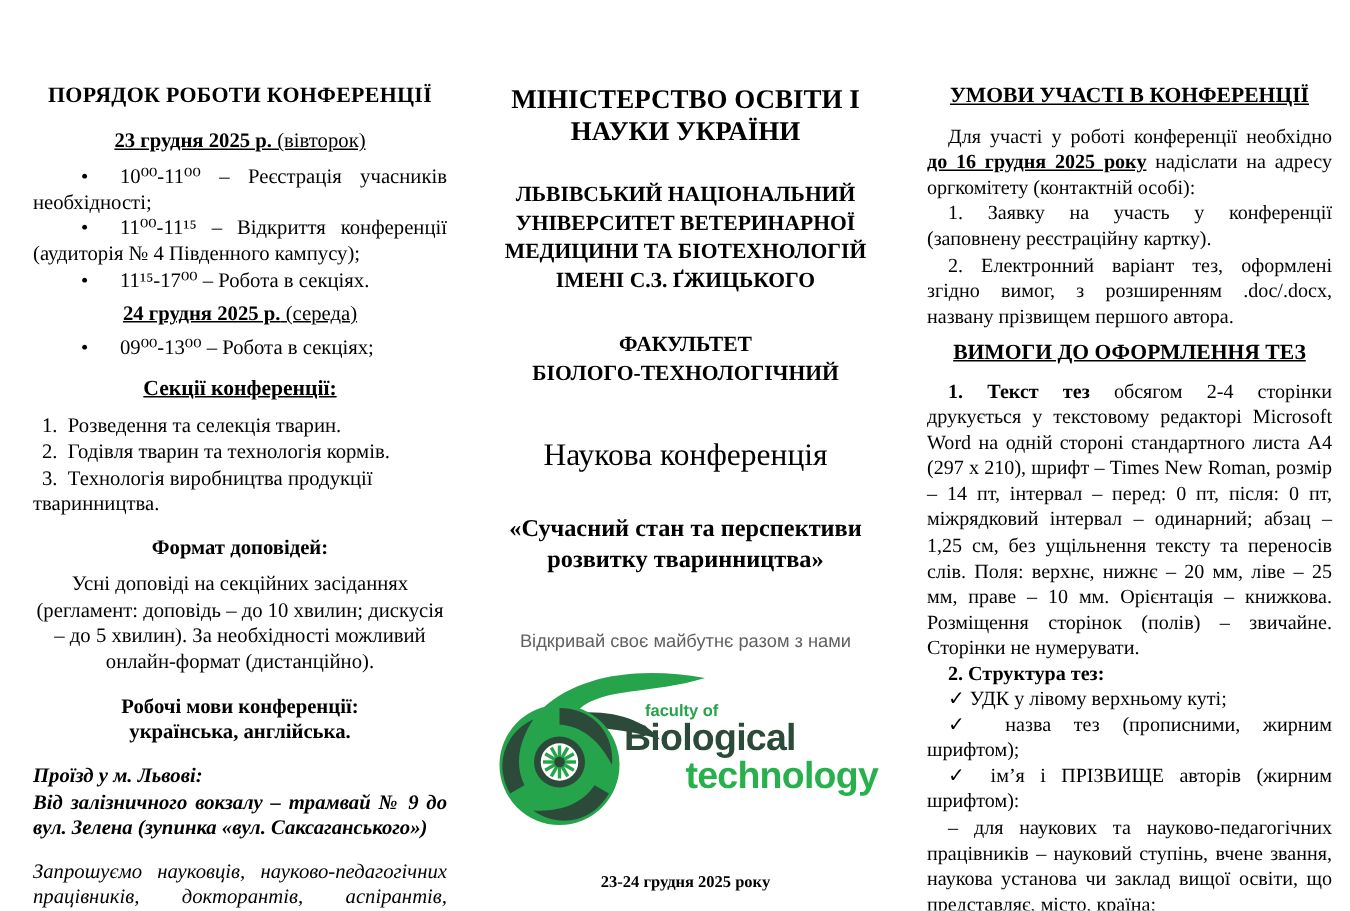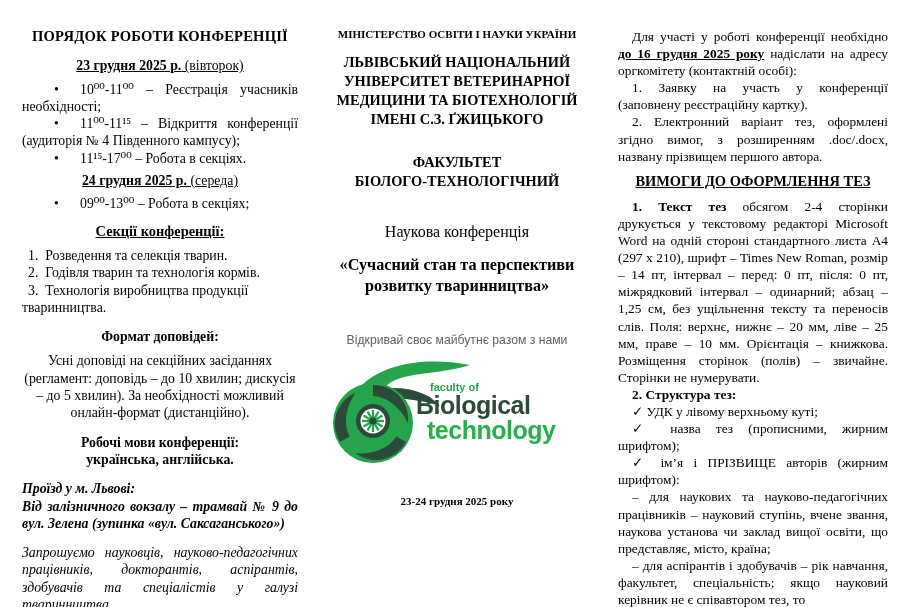--- a/index.html
+++ b/index.html
@@ -2,55 +2,55 @@
 <html><head>
 <meta charset="utf-8">
 <style>
   * { margin:0; padding:0; box-sizing:border-box; }
   html,body { background:#ffffff; }
   body {
     width:900px; height:607px; overflow:hidden;
     font-family:"Liberation Serif","DejaVu Serif",serif;
     color:#000;
   }
-  .page { display:flex; width:900px; height:607px; padding-top:28px; }
+  .page { display:flex; width:900px; height:607px; padding-top:56px; }
 
   
   .col1 { width:276px; margin-left:22px; font-size:13.8px; line-height:17.3px; }
   .c1-title { font-weight:bold; text-align:center; font-size:14.6px; letter-spacing:.2px; margin-bottom:12px; }
   .date-head { text-align:center; margin:5px 0 6px; }
   .date-head .d { font-weight:bold; text-decoration:underline; }
   .date-head .w { text-decoration:underline; }
   ul.schedule { list-style:none; text-align:justify; }
   ul.schedule li { text-indent:32px; }
   ul.schedule li::before { content:"•"; display:inline-block; width:26px; text-indent:0; }
   .sec-title { font-weight:bold; text-decoration:underline; text-align:center; font-size:14.4px; margin:10px 0 7px; }
   .sec-item { text-indent:6px; }
   .fmt-title { font-weight:bold; text-align:center; margin:12px 0 7px; }
   .fmt-text { text-align:center; }
   .lang { font-weight:bold; text-align:center; margin-top:12px; }
   .transport { font-weight:bold; font-style:italic; margin-top:12px; text-align:justify; }
   .invite { font-style:italic; text-align:justify; margin-top:12px; word-spacing:3px; }
 
   
   .col2 { width:290px; margin-left:14px; text-align:center; }
-  .ministry { font-weight:bold; font-size:11px; margin-bottom:13px; }
+  .ministry { font-weight:bold; font-size:18px; margin-bottom:23px; }
   .university { font-weight:bold; font-size:14.4px; line-height:19px; margin:0 6px 24px; }
   .faculty { font-weight:bold; font-size:14.4px; line-height:19px; margin-bottom:32px; }
   .invitation { font-weight:bold; font-size:19.5px; letter-spacing:1.5px; margin-bottom:28px; }
-  .conf-type { font-size:16px; margin-bottom:14px; }
+  .conf-type { font-size:21px; margin-bottom:26px; }
   .conf-title { font-weight:bold; font-size:16.2px; line-height:21px; margin:0 4px 36px; }
   .slogan { font-family:"Liberation Sans","DejaVu Sans",sans-serif; color:#616161; font-size:12.2px; margin-bottom:8px; }
   .logo { position:relative; width:262px; height:118px; margin:0 auto; }
   .logo svg { position:absolute; left:2px; top:0; }
   .logo-text { position:absolute; left:90px; top:26px; text-align:left;
                font-family:"Liberation Sans","DejaVu Sans",sans-serif; }
   .logo-fac { font-size:11px; font-weight:bold; margin-left:14px; }
   .logo-bio { font-size:25px; font-weight:800; letter-spacing:-.5px; line-height:25px; }
-  .logo-tech { font-size:25px; font-weight:800; letter-spacing:-.5px; line-height:25px; margin-left:11px; }
+  .logo-tech { font-size:25px; font-weight:800; letter-spacing:-.5px; line-height:25px; margin-left:41px; }
   .dates { font-weight:bold; font-size:11px; margin-top:22px; }
 
   
   .col3 { width:270px; margin-left:16px; font-size:13.4px; line-height:17.1px; }
   .c3-head { font-weight:bold; text-decoration:underline; text-align:center; font-size:14.4px; margin-bottom:9px; }
   .c3-head2 { font-weight:bold; text-decoration:underline; text-align:center; font-size:14.4px; margin:8px 0 8px; }
   .col3 p { text-align:justify; }
   .p-ind { text-indent:14px; }
   .bu { font-weight:bold; text-decoration:underline; }
   .b { font-weight:bold;margin-top:20px; }
@@ -154,20 +154,21 @@
         <div class="logo-bio" style="color:#2c4a3a;">Biological</div>
         <div class="logo-tech" style="color:#28b04c;">technology</div>
       </div>
     </div>
 
     <div class="dates">23-24 грудня 2025 року</div>
 
   </div>
 
   <div class="col3">
+    <div class="c3-head">УМОВИ УЧАСТІ В КОНФЕРЕНЦІЇ</div>
 
     <p class="p-ind">
       <span>Для участі у роботі конференції необхідно </span><span class="bu">до 16 грудня 2025 року</span><span> надіслати на адресу оргкомітету (контактній особі):</span>
     </p>
     <p class="p-ind">1. Заявку на участь у конференції (заповнену реєстраційну картку).</p>
     <p class="p-ind">2. Електронний варіант тез, оформлені згідно вимог, з розширенням .doc/.docx, названу прізвищем першого автора.</p>
 
     <div class="c3-head2">ВИМОГИ ДО ОФОРМЛЕННЯ ТЕЗ</div>
 
     <p class="p-ind">

